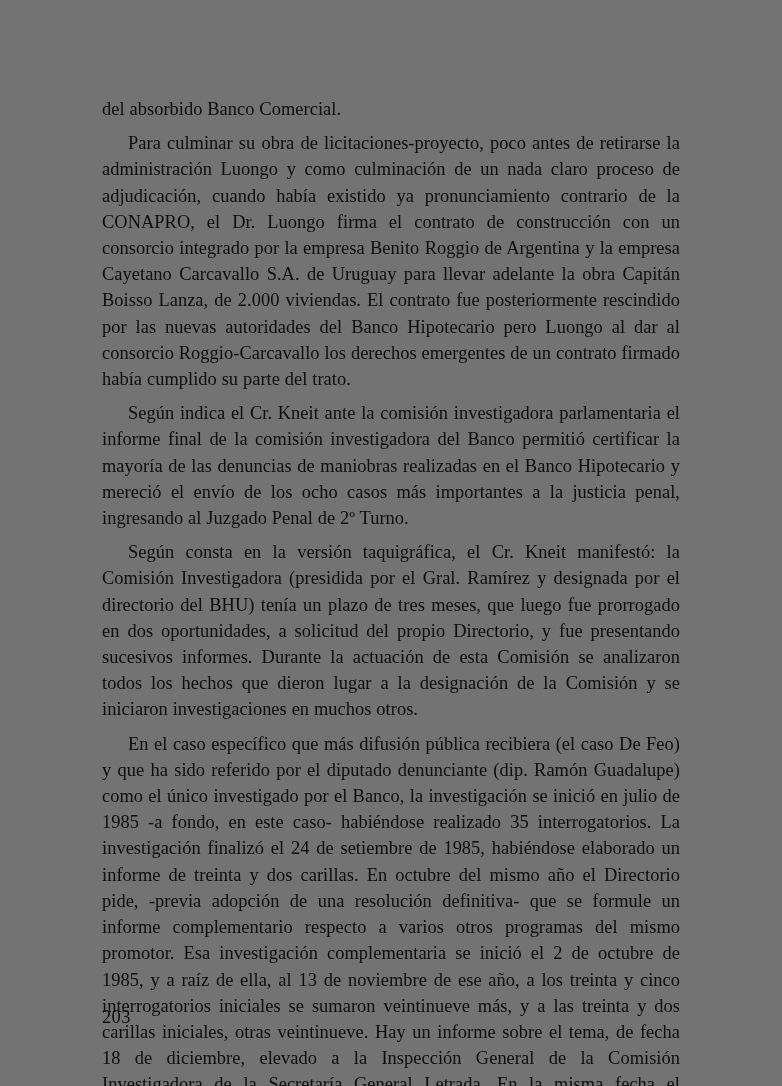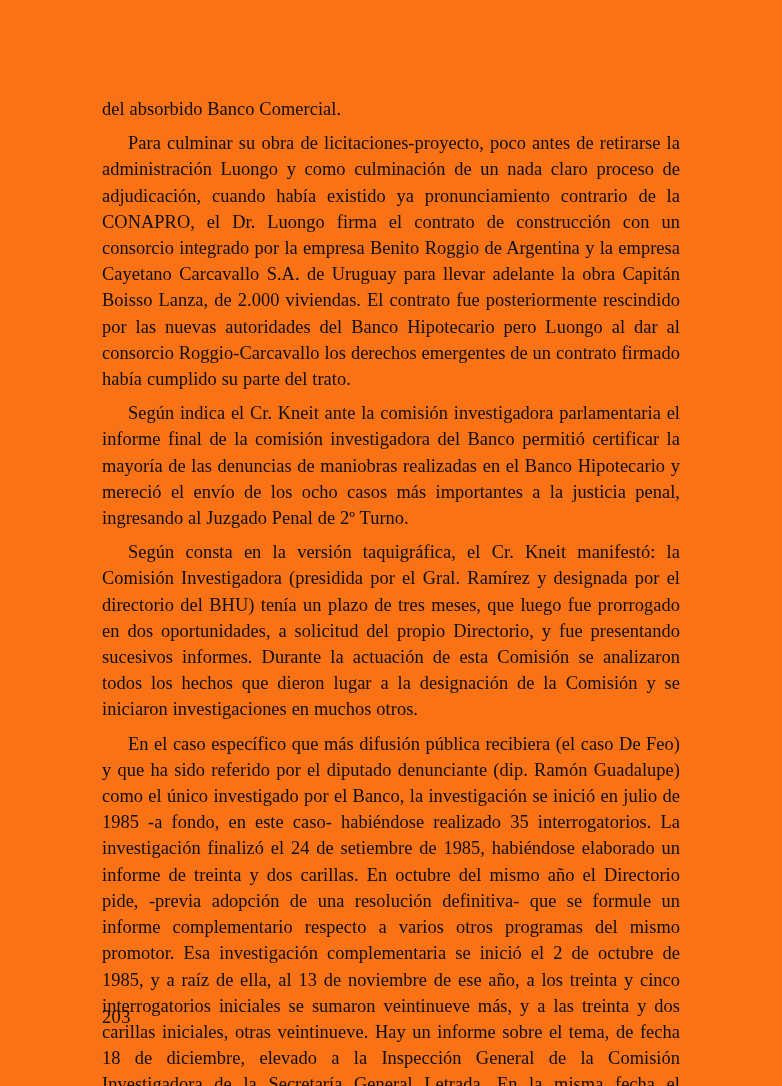--- a/index.html
+++ b/index.html
@@ -14,21 +14,21 @@
     color: #0d0d0d;
     position: relative;
     overflow: hidden;
   }
   .page {
     position: absolute;
     left: 0;
     top: 0;
     width: 782px;
     height: 1086px;
-    background: #f97316;
+    background: #737373;
   }
   .text-column {
     position: absolute;
     left: 102px;
     top: 96px;
     width: 578px;
   }
   p.para {
     margin: 0;
     font-size: 18.4px;

